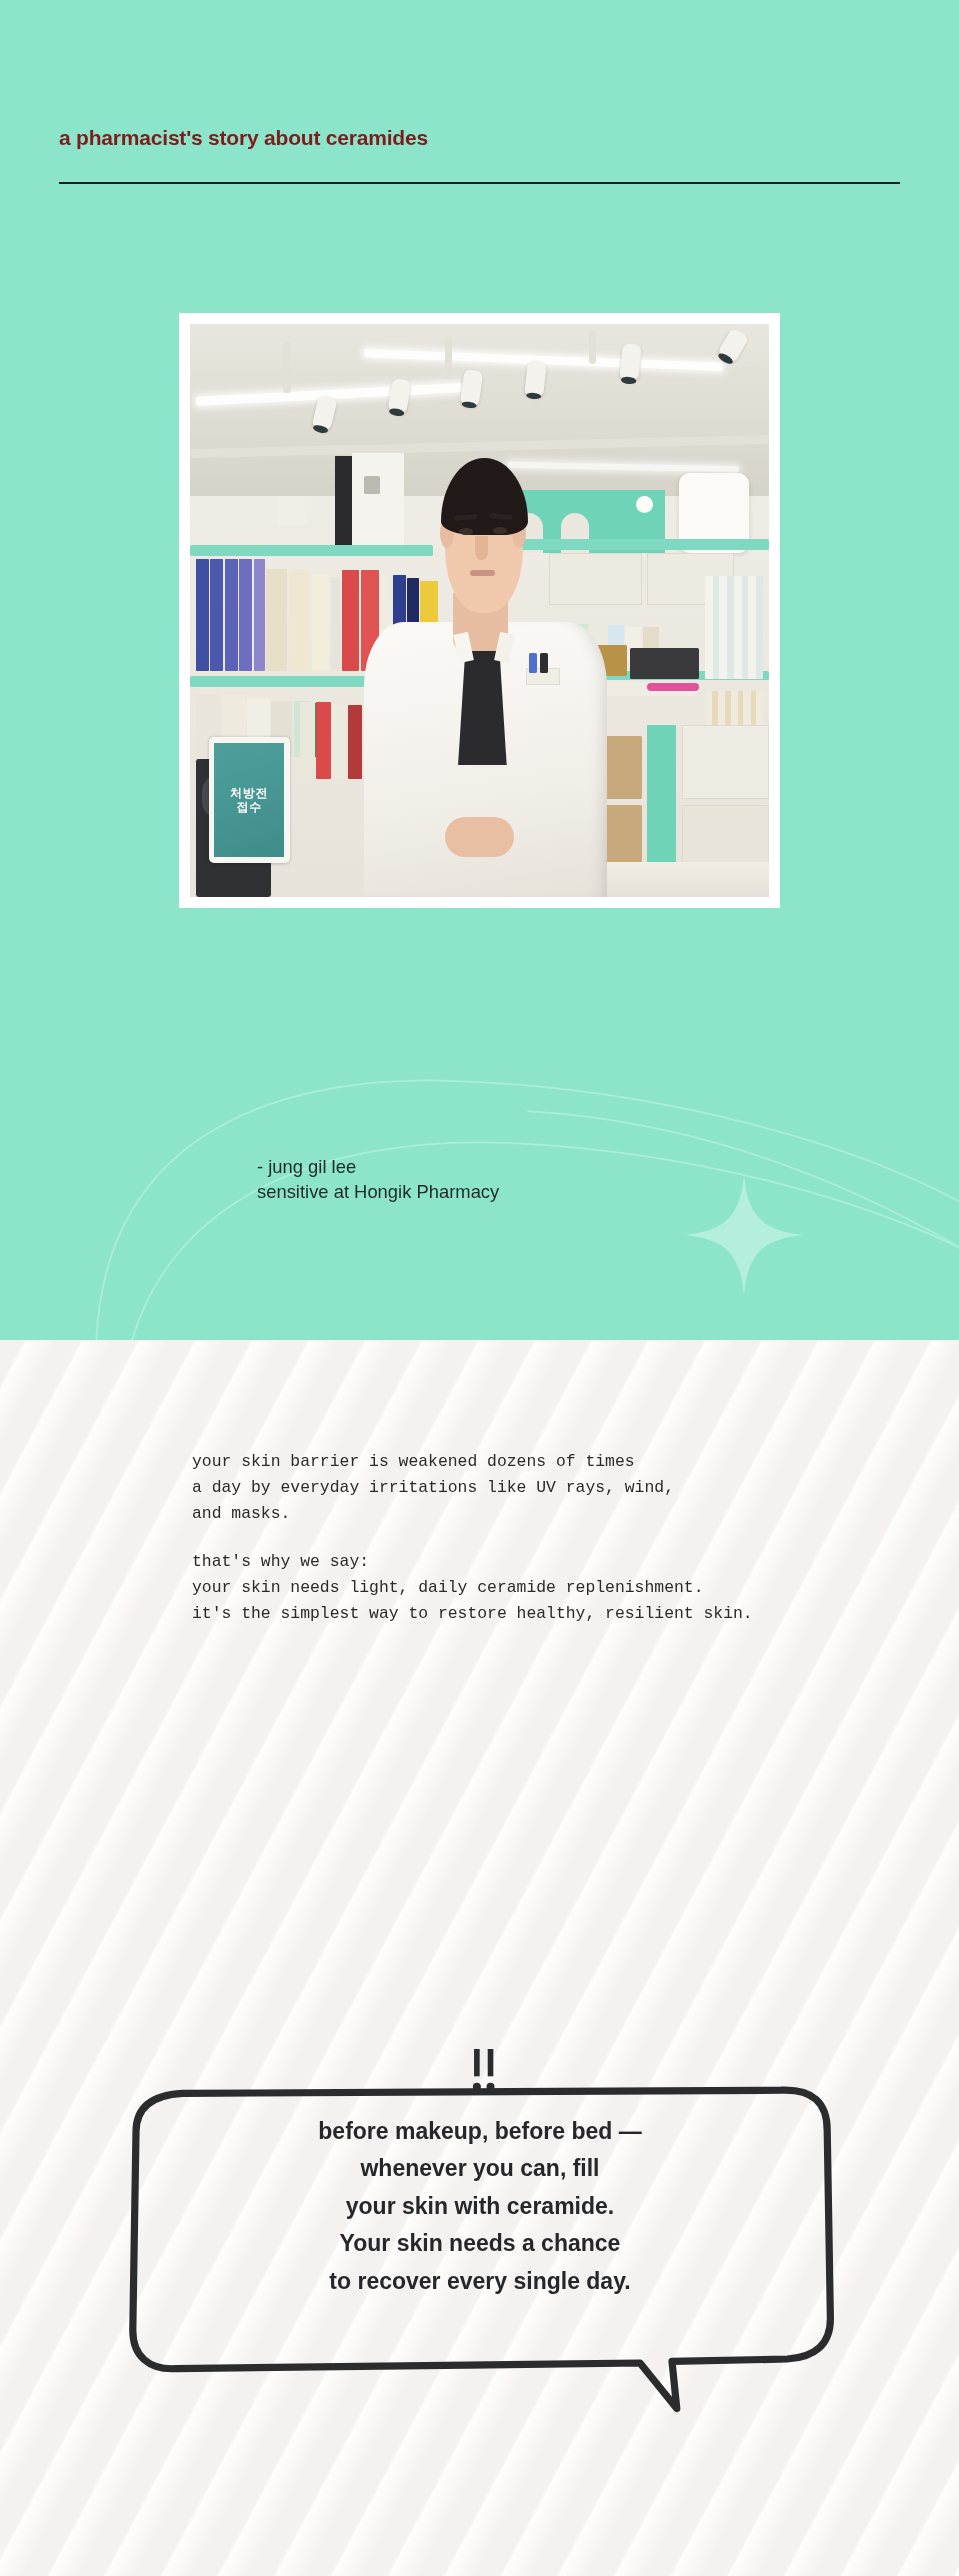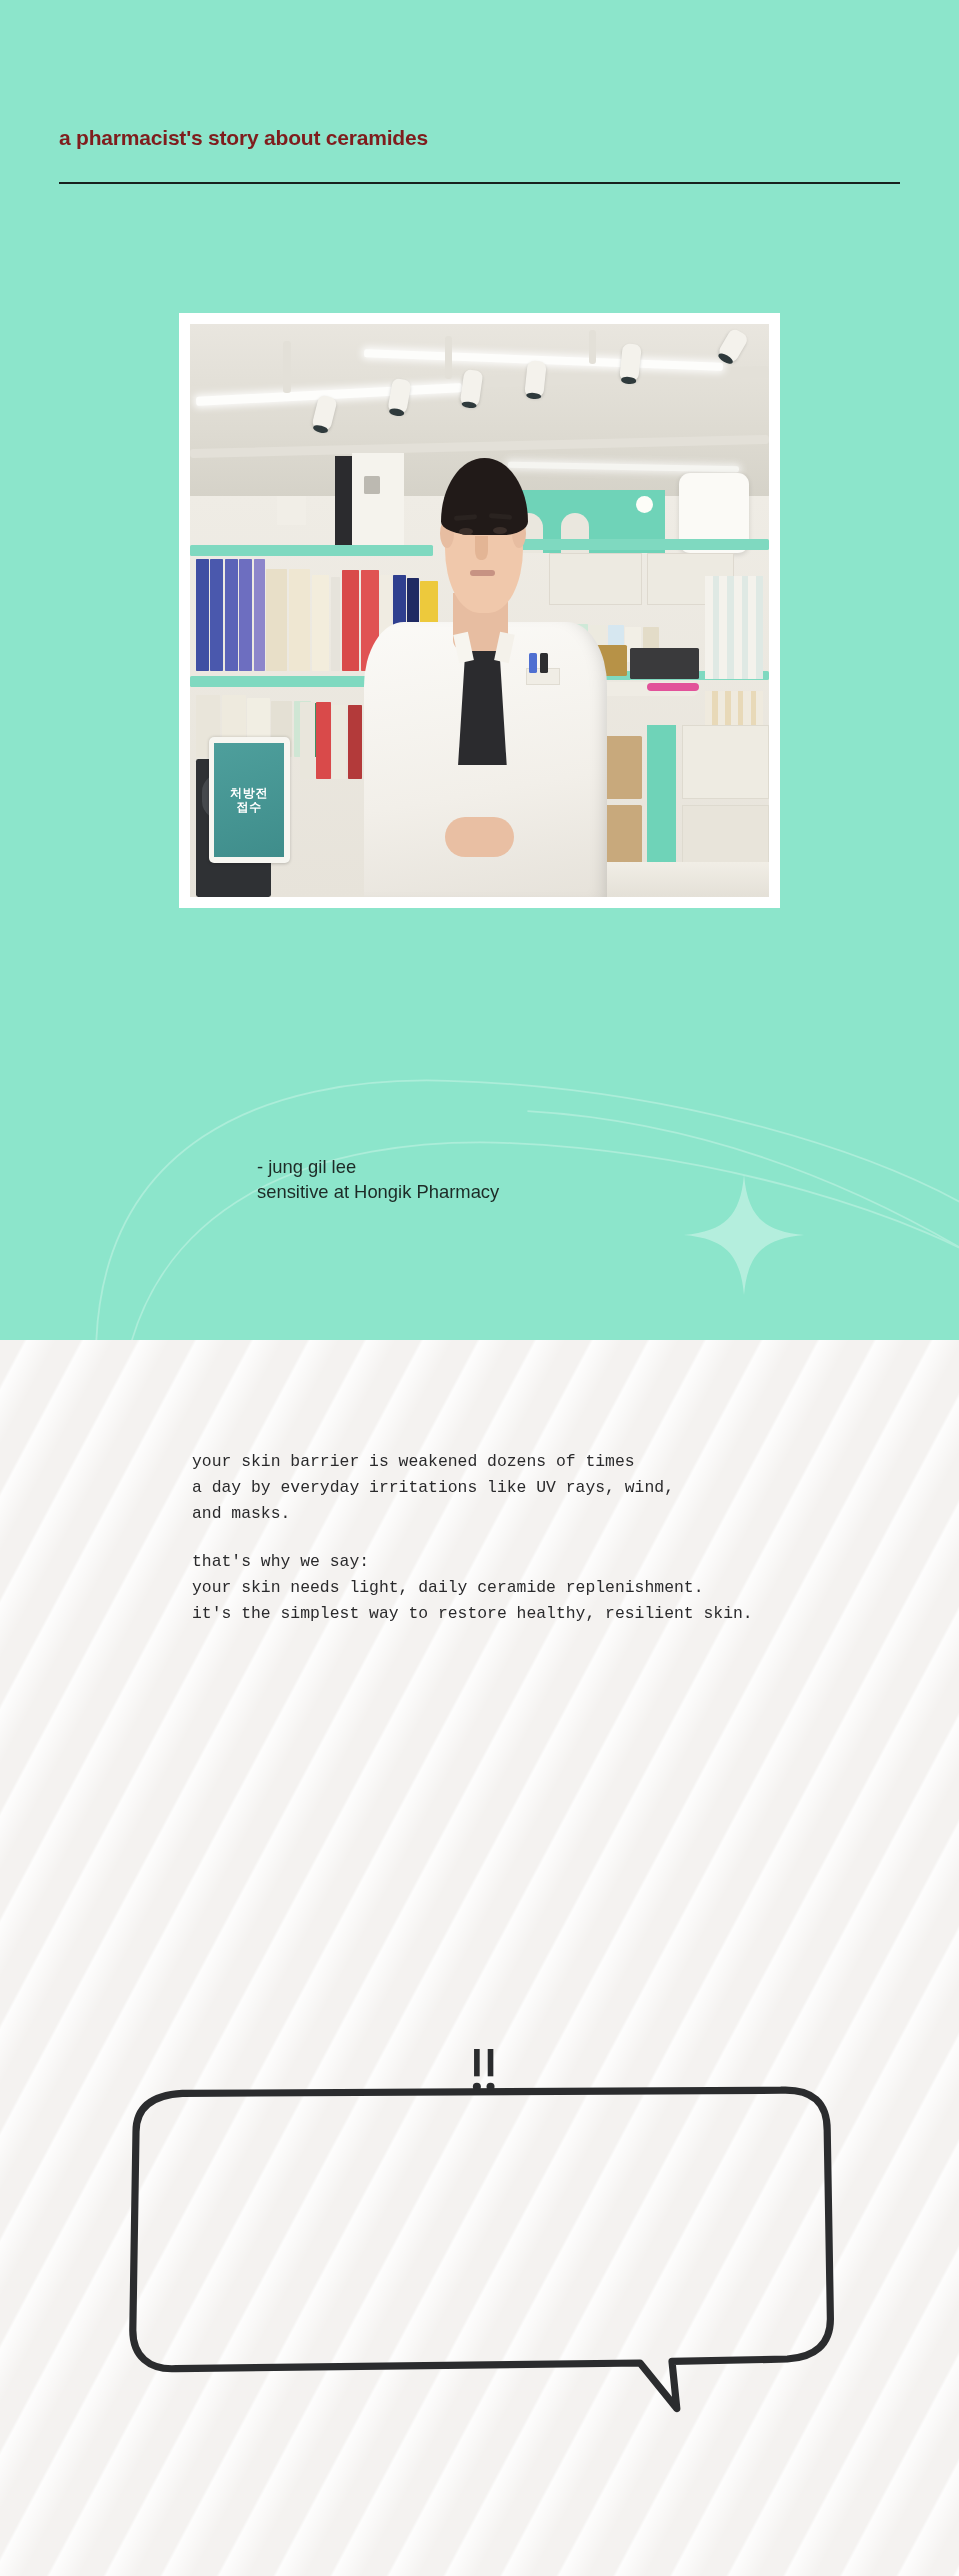--- a/index.html
+++ b/index.html
@@ -423,16 +423,23 @@
                Z" fill="none" stroke="#2b2c2e" stroke-width="9" stroke-linejoin="round" stroke-linecap="round"></path>
     </svg>
 
     <svg id="bang" viewBox="0 0 36 56">
       <rect x="5" y="0" width="7" height="34" fill="#2b2c2e"></rect>
       <rect x="22" y="0" width="7" height="34" fill="#2b2c2e"></rect>
       <circle cx="8.5" cy="47" r="5" fill="#2b2c2e"></circle>
       <circle cx="25.5" cy="47" r="5" fill="#2b2c2e"></circle>
     </svg>
 
+    <div id="bubble-text">
+      <div>before makeup, before bed —</div>
+      <div>whenever you can, fill</div>
+      <div>your skin with ceramide.</div>
+      <div>Your skin needs a chance</div>
+      <div>to recover every single day.</div>
+    </div>
   </div>
 
 </div>
 
 
 </body></html>

